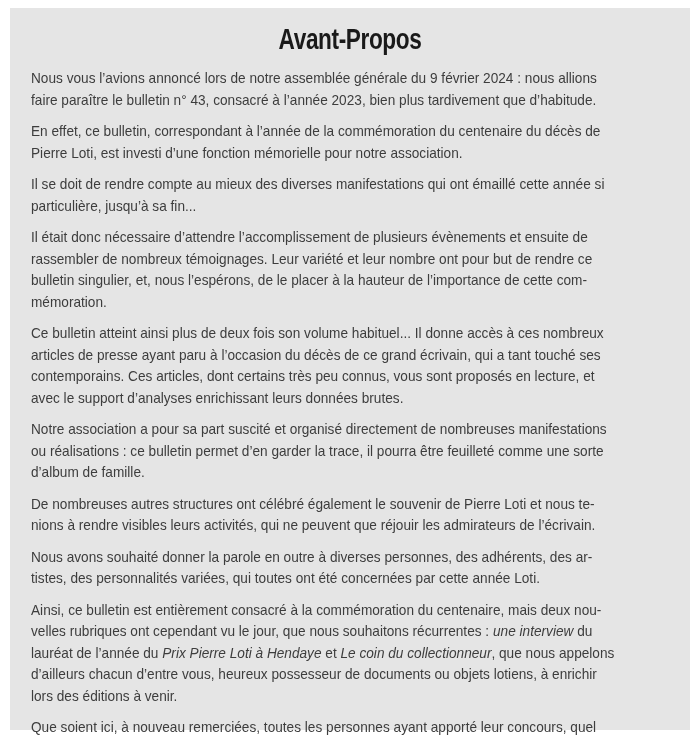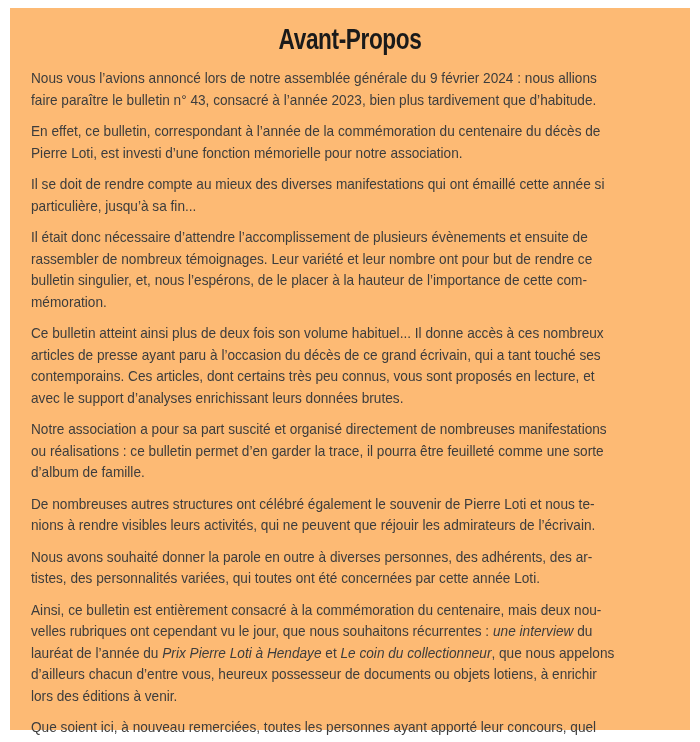--- a/index.html
+++ b/index.html
@@ -12,21 +12,21 @@
       height: 742px;
       position: relative;
       overflow: hidden;
     }
     .panel {
       position: absolute;
       left: 10px;
       top: 8px;
       width: 680px;
       height: 722px;
-      background: #fdba74;
+      background: #e5e5e5;
       box-sizing: border-box;
     }
     .title {
       position: absolute;
       left: 0;
       right: 0;
       top: 14px;
       text-align: center;
       font-family: "Liberation Sans", sans-serif;
       font-weight: bold;

